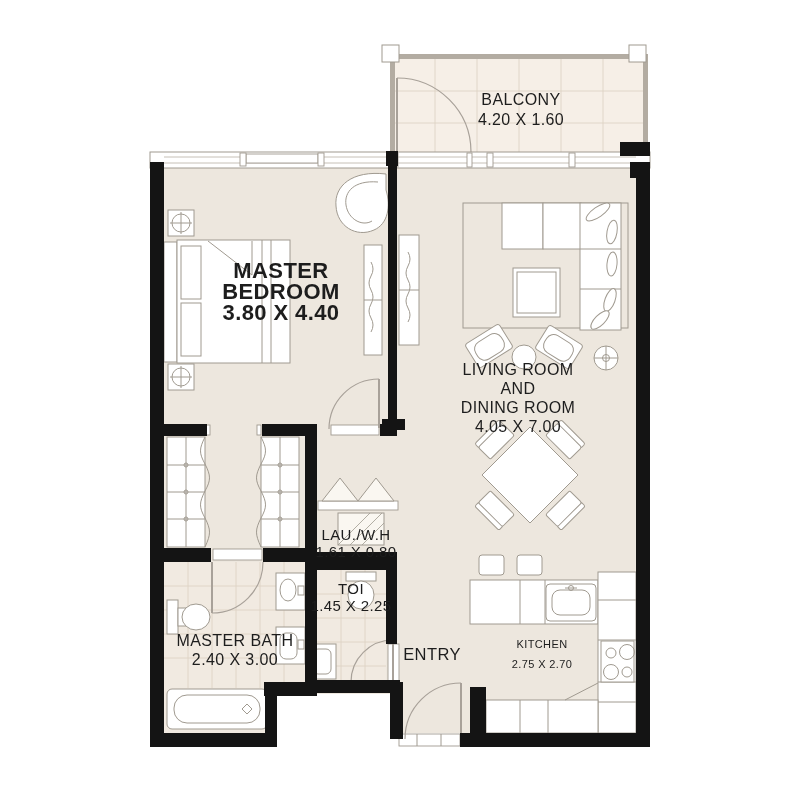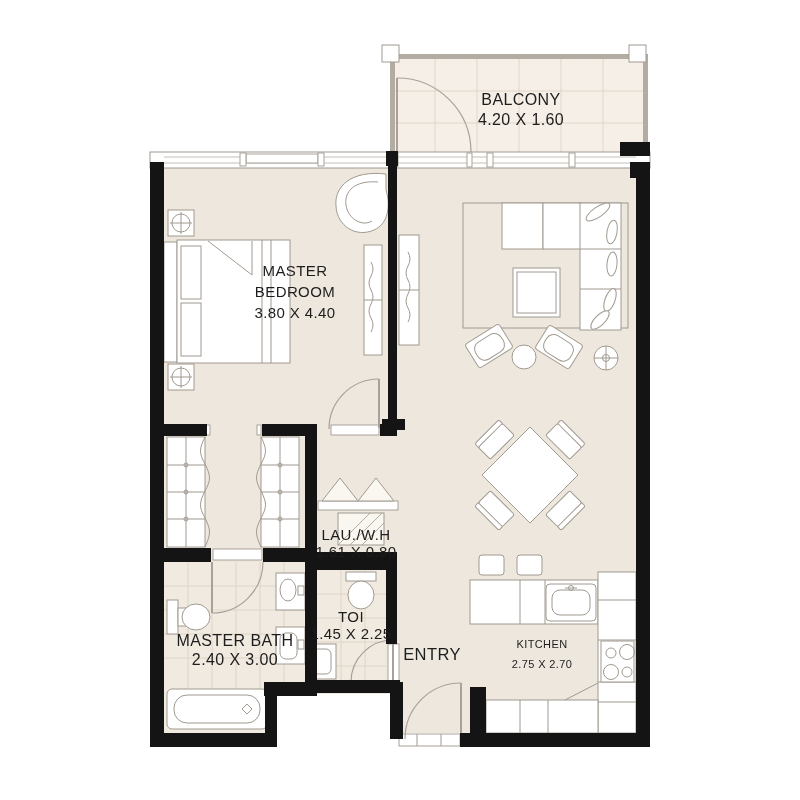--- a/index.html
+++ b/index.html
@@ -22,26 +22,26 @@
   .thr{fill:#fff;stroke:var(--furniture-line,#a09a90);stroke-width:0.9;}
   .hatch{stroke:var(--furniture-line,#a09a90);stroke-width:0.8;fill:none;}
   .notch{fill:#fff;}
 
   
   .lbl{position:absolute;transform:translateX(-50%);text-align:center;
        color:var(--text,#1d1d1d);letter-spacing:.4px;white-space:nowrap;line-height:19px;
        font-size:16px;}
   .lbl span{display:block;}
   .lbl-balcony {left:521px;top:90px;line-height:20px;}
-  .lbl-bedroom {left:295px;top:260px;font-size:15px;line-height:21px;}
+  .lbl-bedroom {left:281px;top:260px;font-size:22px;line-height:21px;font-weight:bold;}
   .lbl-living  {left:518px;top:360px;}
   .lbl-wic     {left:235px;top:472px;}
   .lbl-lau     {left:356px;top:514px;font-size:15px;line-height:17px;margin-top:12px;}
   .lbl-bath    {left:235px;top:631px;}
-  .lbl-toi     {left:351px;top:608px;font-size:15px;line-height:17px;}
+  .lbl-toi     {left:351px;top:580px;font-size:15px;line-height:17px;}
   .lbl-entry   {left:432px;top:645px;font-size:16.5px;}
   .lbl-kitchen {left:542px;top:634px;font-size:11px;line-height:20px;}
 </style>
 </head>
 <body>
 
 <div id="stage">
 
 <svg id="plan-svg" width="800" height="800" viewBox="0 0 800 800">
 
@@ -355,20 +355,26 @@
 
 <div class="lbl lbl-balcony">
   <span>BALCONY</span>
   <span>4.20 X 1.60</span>
 </div>
 <div class="lbl lbl-bedroom">
   <span>MASTER</span>
   <span>BEDROOM</span>
   <span>3.80 X 4.40</span>
 </div>
+<div class="lbl lbl-living">
+  <span>LIVING ROOM</span>
+  <span>AND</span>
+  <span>DINING ROOM</span>
+  <span>4.05 X 7.00</span>
+</div>
 <div class="lbl lbl-lau">
   <span>LAU./W.H</span>
   <span>1.61 X 0.80</span>
 </div>
 <div class="lbl lbl-bath">
   <span>MASTER BATH</span>
   <span>2.40 X 3.00</span>
 </div>
 <div class="lbl lbl-toi">
   <span>TOI</span>

